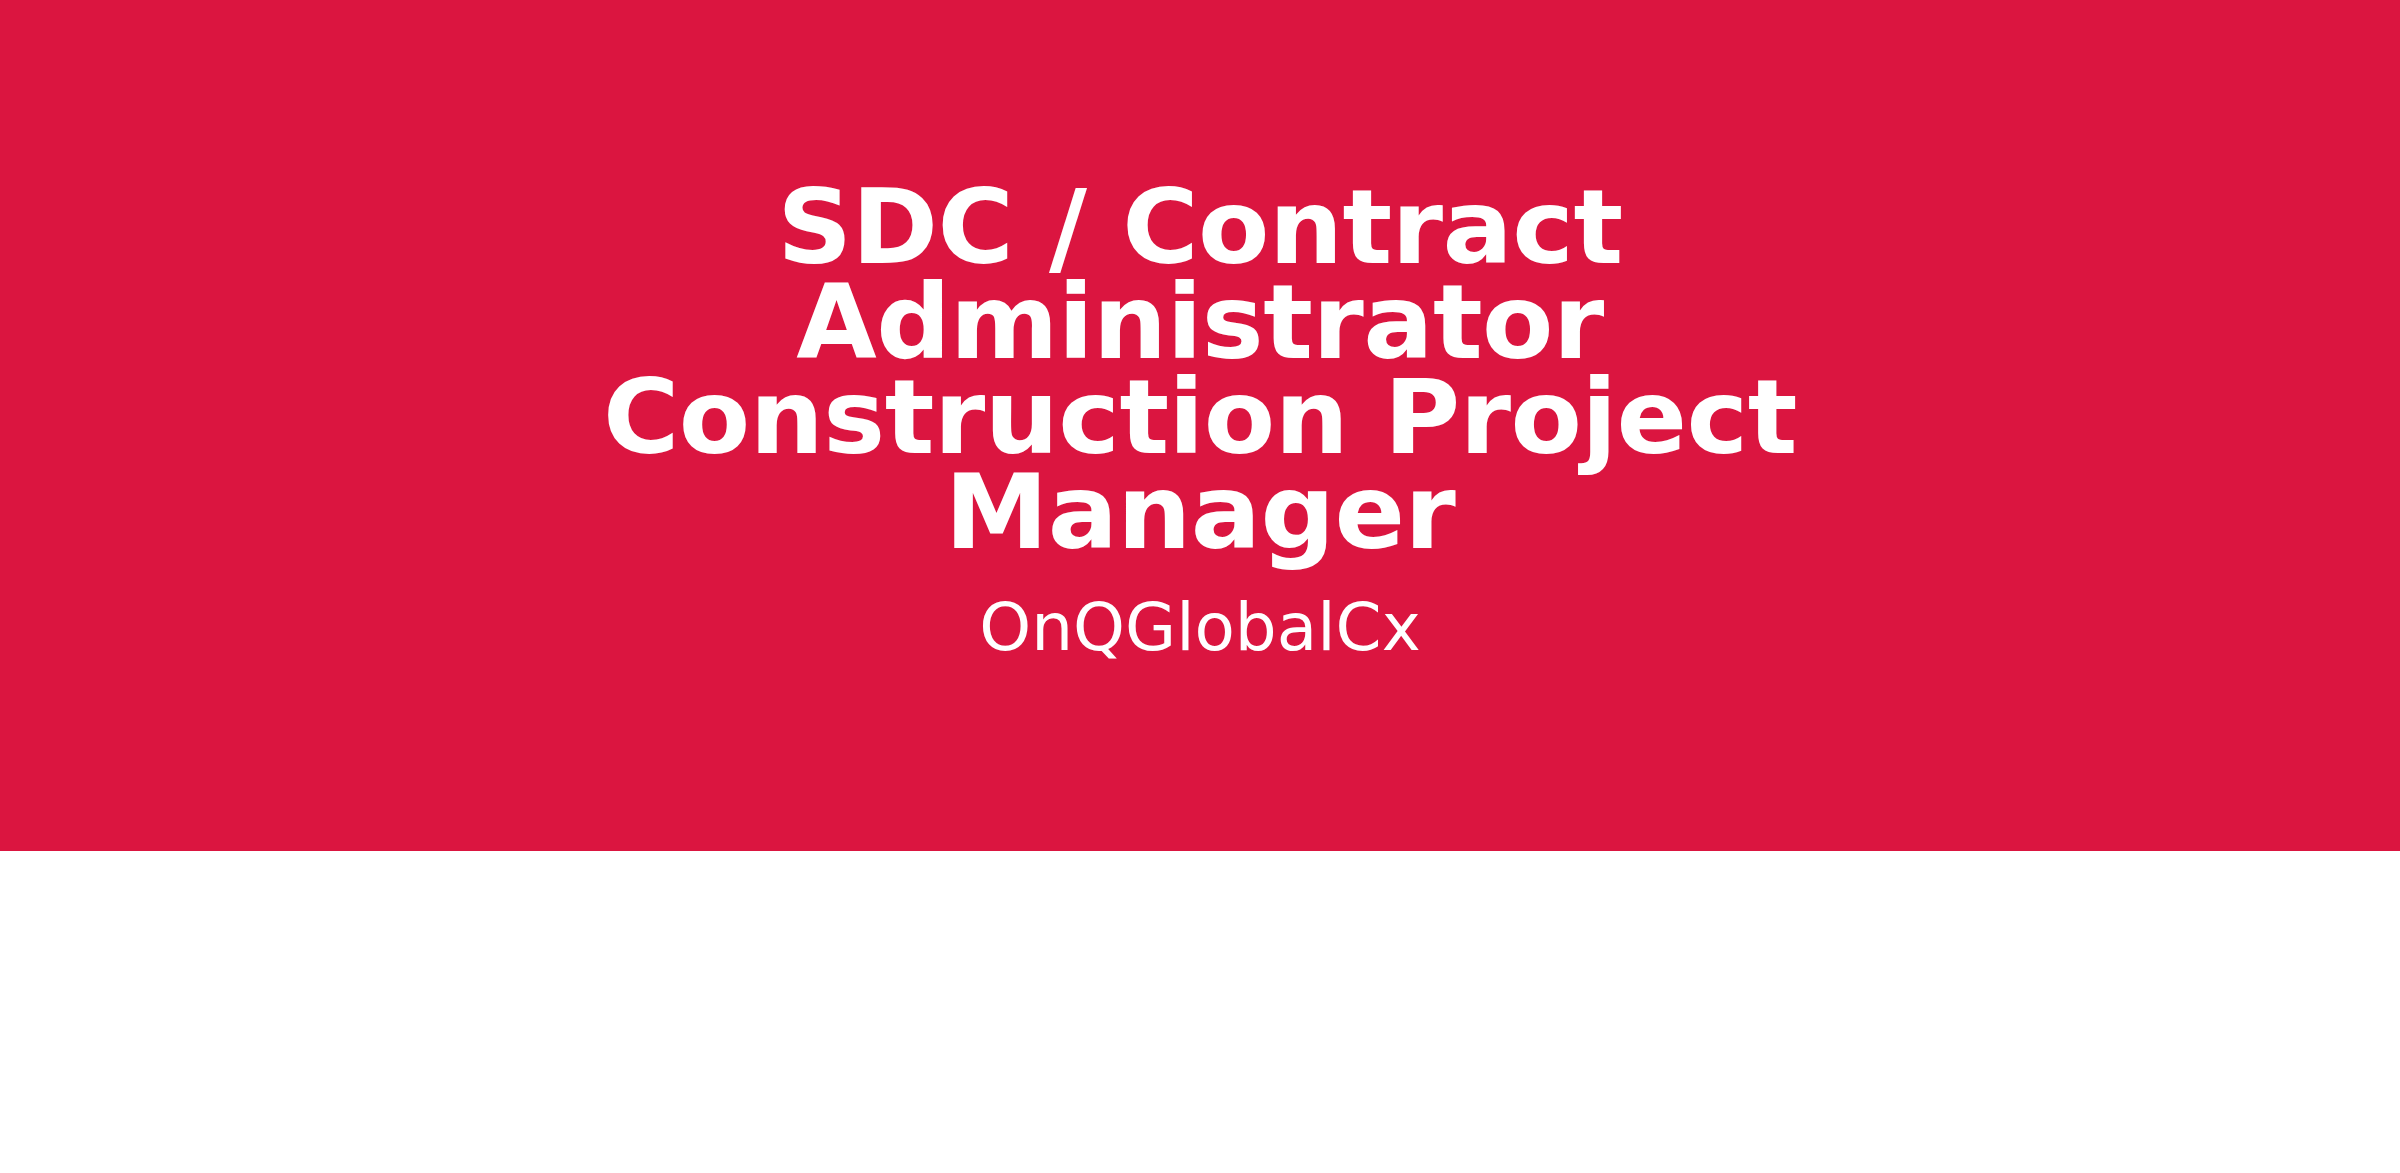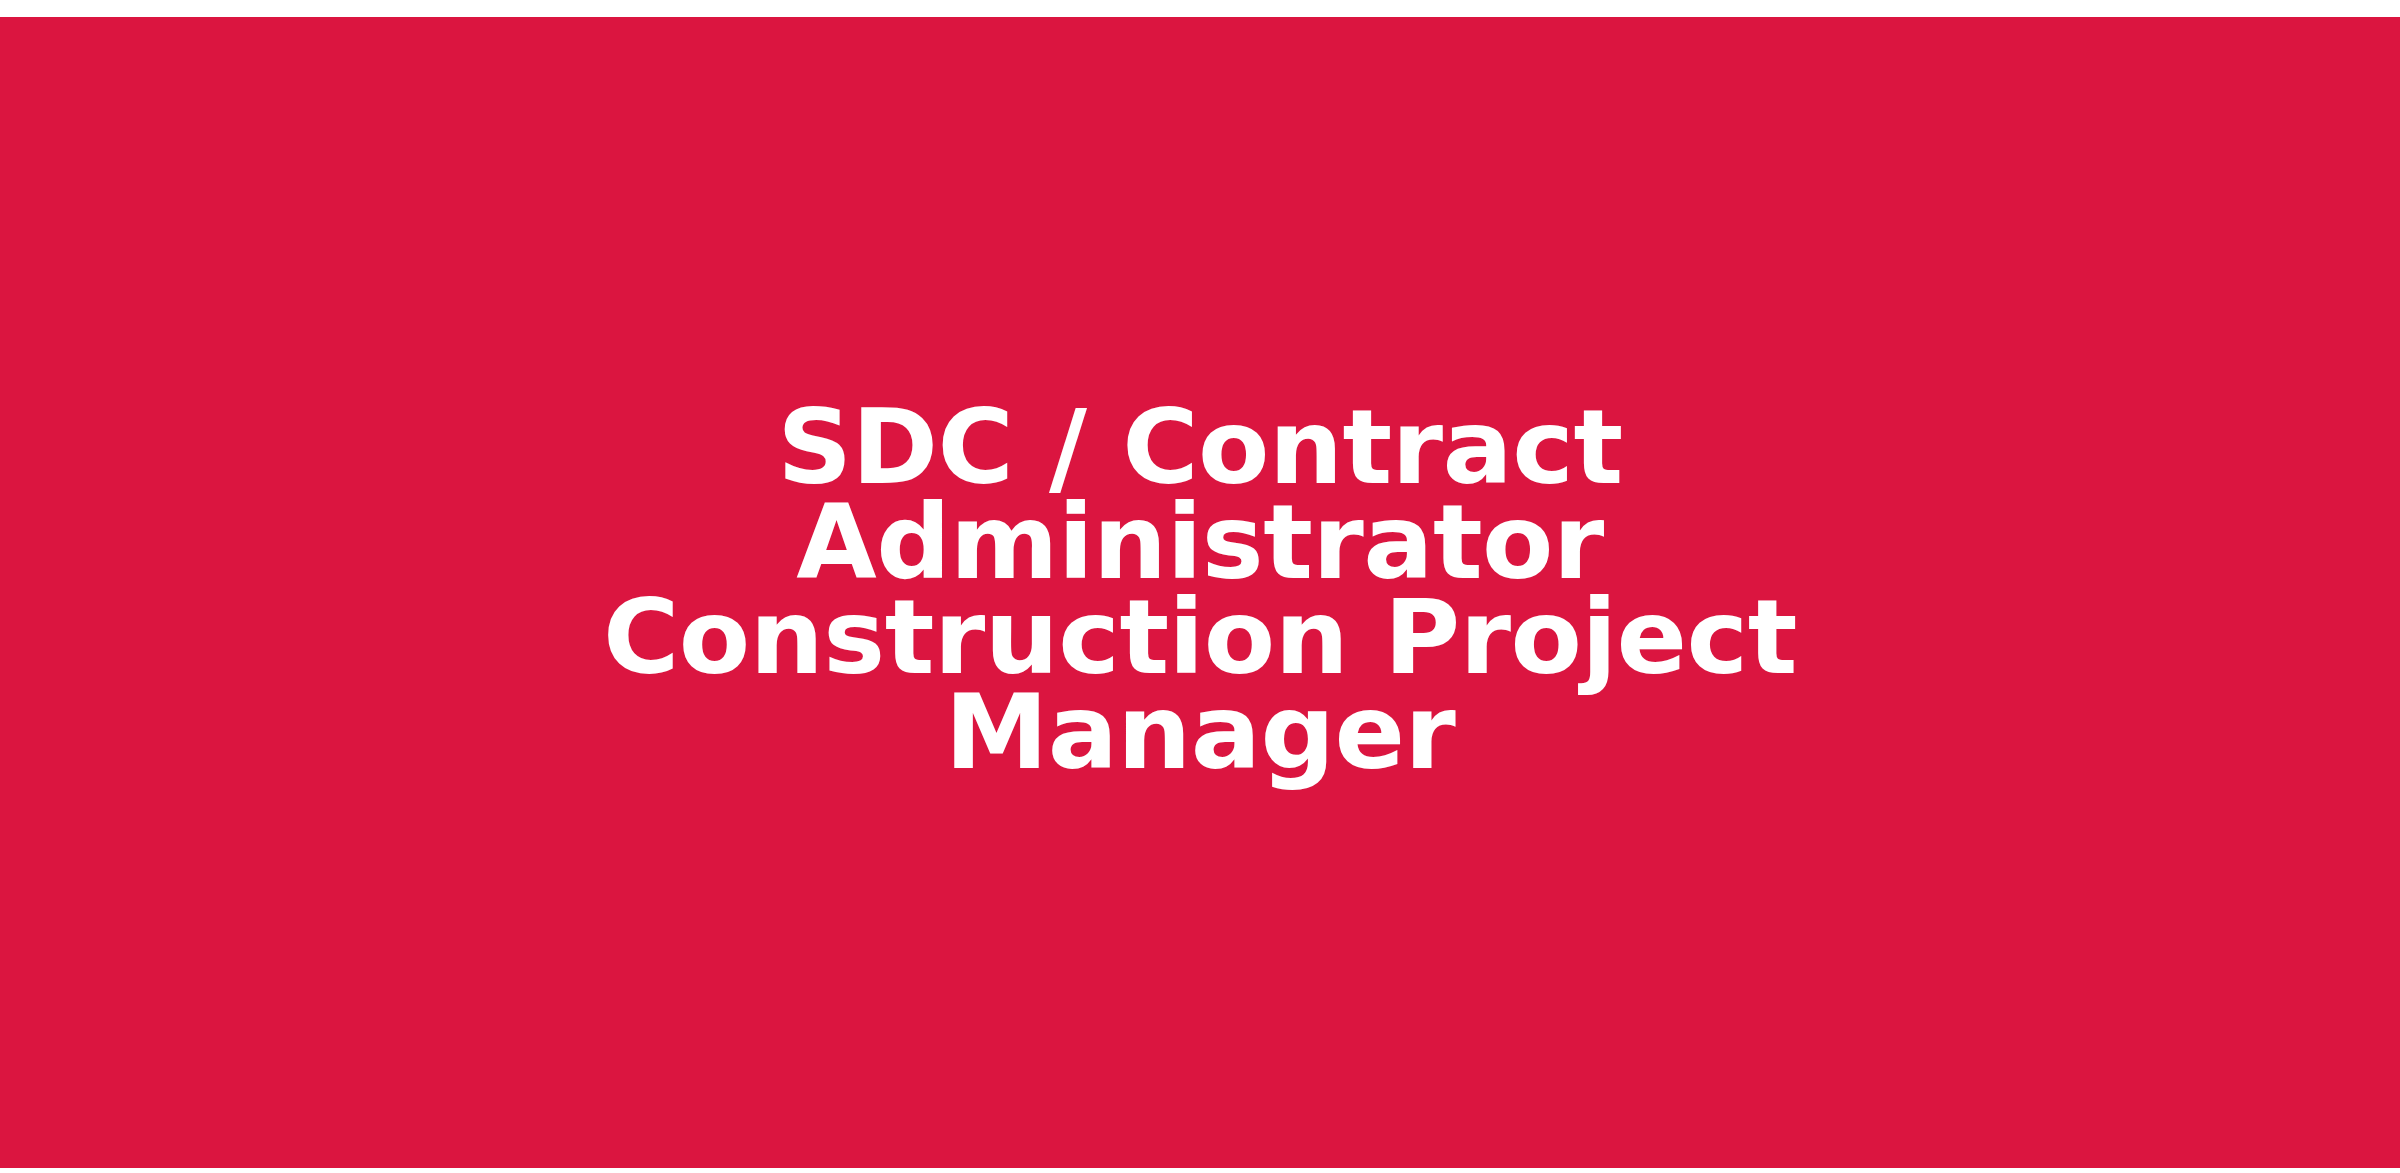--- a/index.html
+++ b/index.html
@@ -61,22 +61,23 @@
     font-weight: 400;
     font-size: 66px;
     line-height: 76px;
     letter-spacing: 0px;
     text-align: center;
   }
 </style>
 </head>
 <body style="width: 2400px; height: 1173px;">
 
-<div class="card" style="background: rgb(219, 21, 64); width: 2400px; height: 1151px; margin-top: 17px;">
+<div class="card" style="background: rgb(219, 21, 64); width: 2400px; height: 851px;">
 
   <div class="text-block">
 
     <h1 class="title" style="color: rgb(255, 255, 255);">SDC / Contract Administrator Construction Project Manager</h1>
 
+    <div class="subtitle" style="color: rgb(255, 255, 255);">OnQGlobalCx</div>
 
   </div>
 
 </div>
 
 </body></html>

